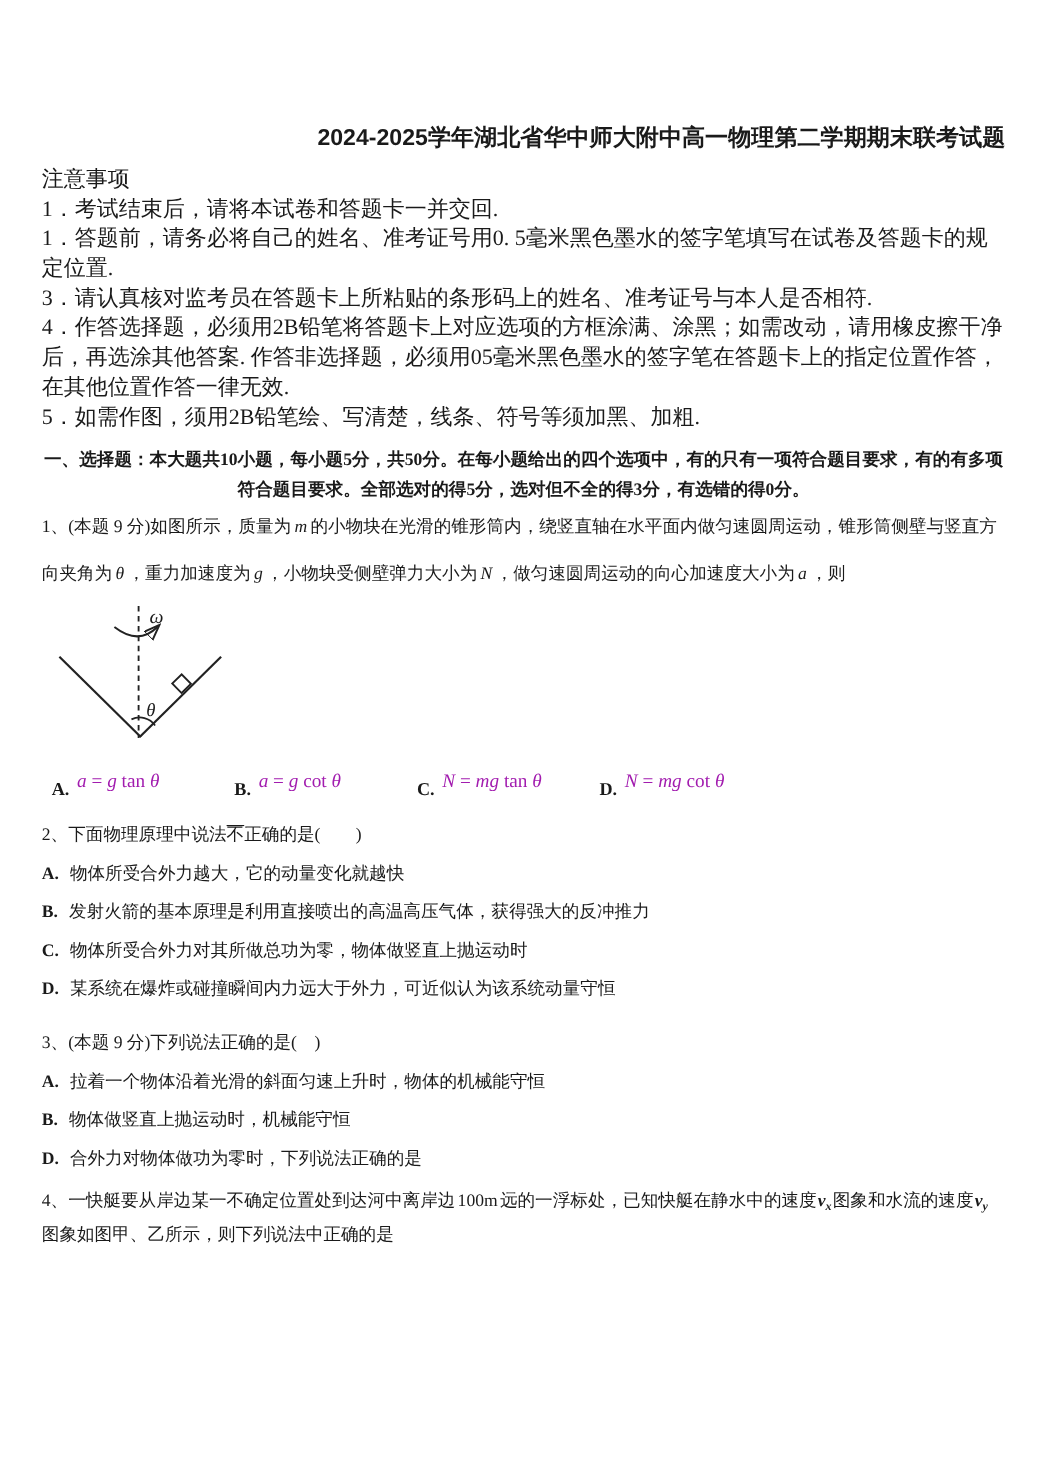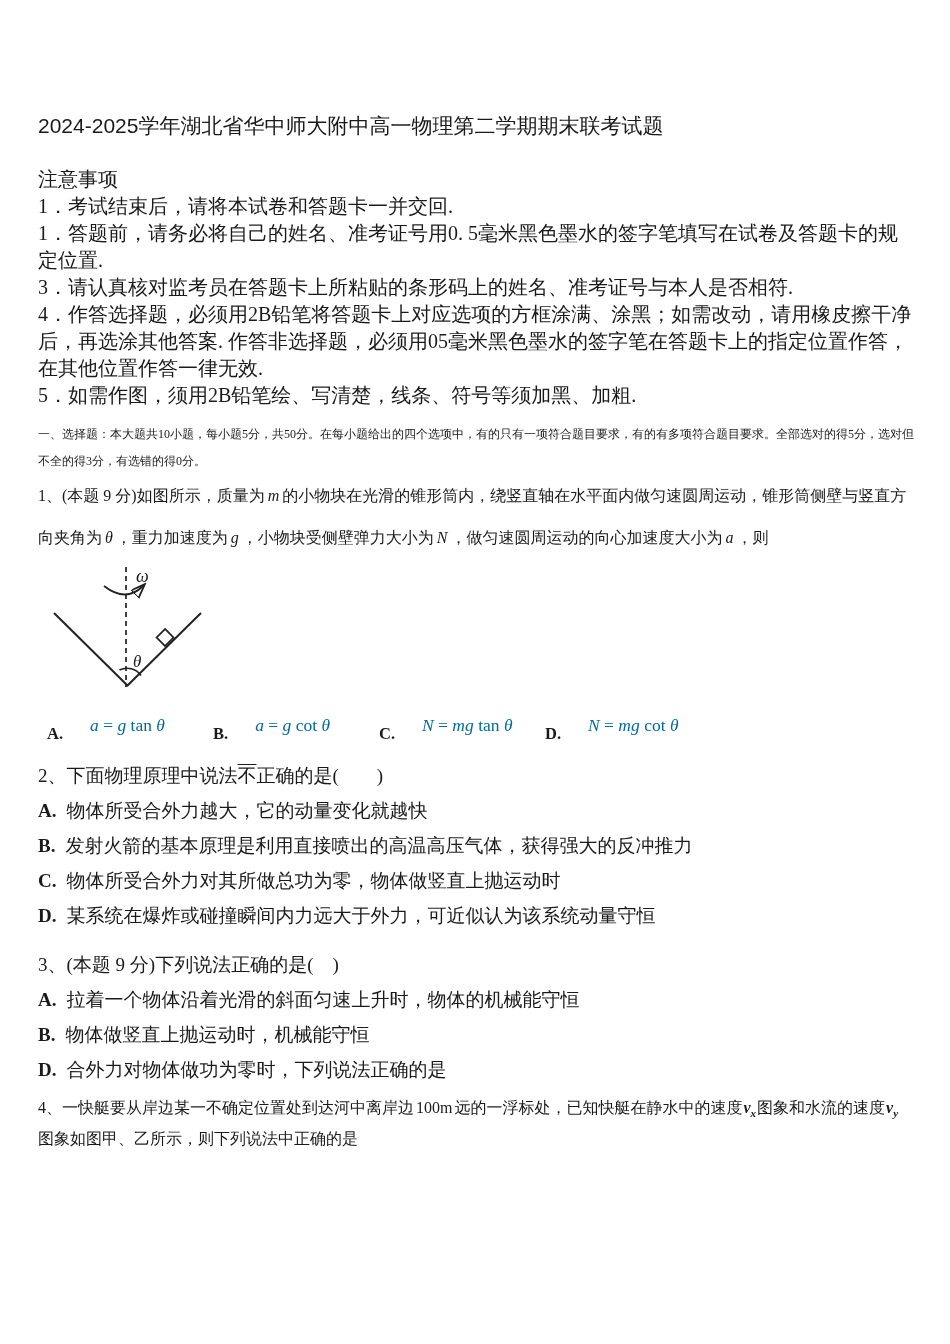--- a/index.html
+++ b/index.html
@@ -2,50 +2,50 @@
 <html><head>
 <meta charset="utf-8">
 <style>
   html,body { margin:0; padding:0; background:#e8e8e8; }
   .page {
     width:950px; height:1344px; margin:0 auto; background:#ffffff;
     box-sizing:border-box; padding:112px 36px 0 38px;
     font-family:"Liberation Serif", serif; color:#1a1a1a; overflow:hidden;
   }
   .title {
-    margin:0 0 26px 0; text-align:left;
-    font-size:21px; line-height:28px; font-weight:normal;
+    margin:0 0 10px 0; text-align:right;
+    font-size:21px; line-height:28px; font-weight:bold;
     font-family:"Liberation Sans", sans-serif;
   }
   .notice p { margin:0; font-size:20px; line-height:27px; }
   .section-head {
-    margin:12px 0 0 0; font-size:12px; line-height:27px; font-weight:normal;
+    margin:12px 0 0 0; font-size:16px; line-height:27px; font-weight:bold;text-align:center;
   }
   .stem { margin:0; font-size:16px; }
   .mathline { line-height:42px; }
   .mi { font-style:italic; padding:0 3px; font-family:"Liberation Serif", serif; }
   .num { padding:0 2px; }
   .mv { font-style:italic; font-weight:bold; padding:0 1px; }
   .mv sub { font-size:11px; font-style:italic; }
   .overline-char { text-decoration:overline; }
 
   .fig { display:block; margin:4px 0 0 6px; }
   .fig path, .fig line, .fig rect { stroke:#222222; fill:none; }
   .fig text { fill:#1a1a1a; font-family:"Liberation Serif", serif; }
 
   .q1opts { display:flex; margin:10px 0 0 0; padding-left:9px; }
   .q1opt { width:166px; white-space:nowrap; }
   .q1opt:last-child { width:auto; }
   .opt-letter { font-weight:bold; font-size:16.5px; }
-  .formula { position:relative; top:-8px; margin-left:23px; font-size:17.5px; color:#0369a1;text-align:right; }
+  .formula { position:relative; top:-8px; margin-left:3px; font-size:17.5px; color:#a21caf;text-align:right; }
   .formula .v { font-style:italic; }
   .formula .r { font-style:normal; }
 
   .qblock { margin-top:14px; }
-  .qblock p { margin:0; font-size:19px; line-height:35px; }
+  .qblock p { margin:0; font-size:16px; line-height:35px; }
   .opt-l { font-weight:bold; margin-right:10px; }
   .q4 { margin-top:8px; font-size:16px; line-height:26px; }
 </style>
 </head>
 <body>
 
 <div class="page">
 
   <h1 class="title">2024-2025学年湖北省华中师大附中高一物理第二学期期末联考试题</h1>
 

